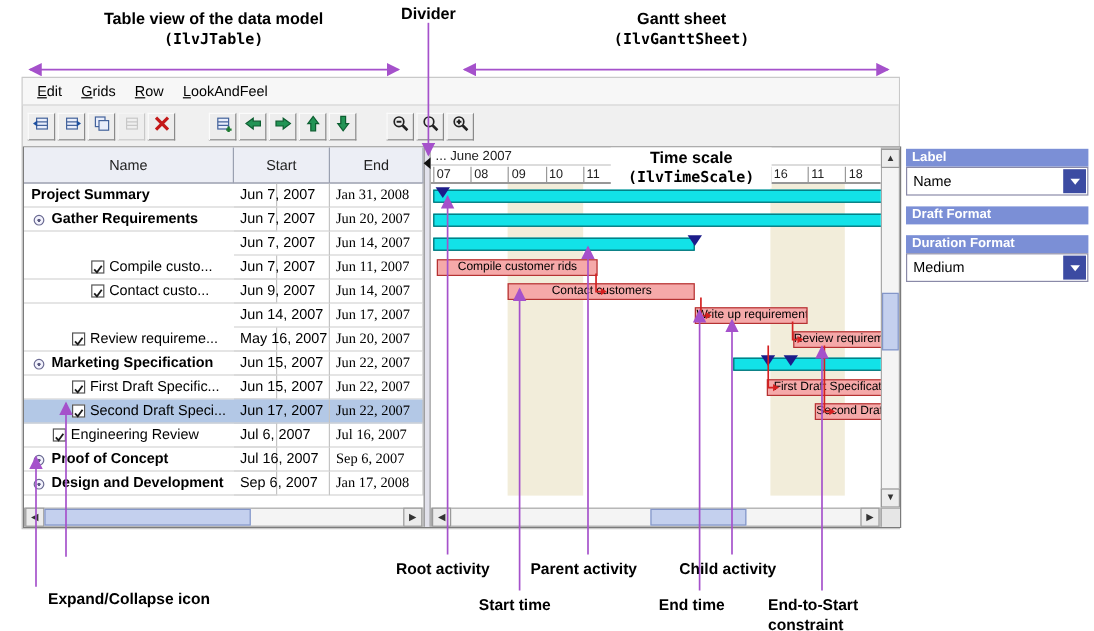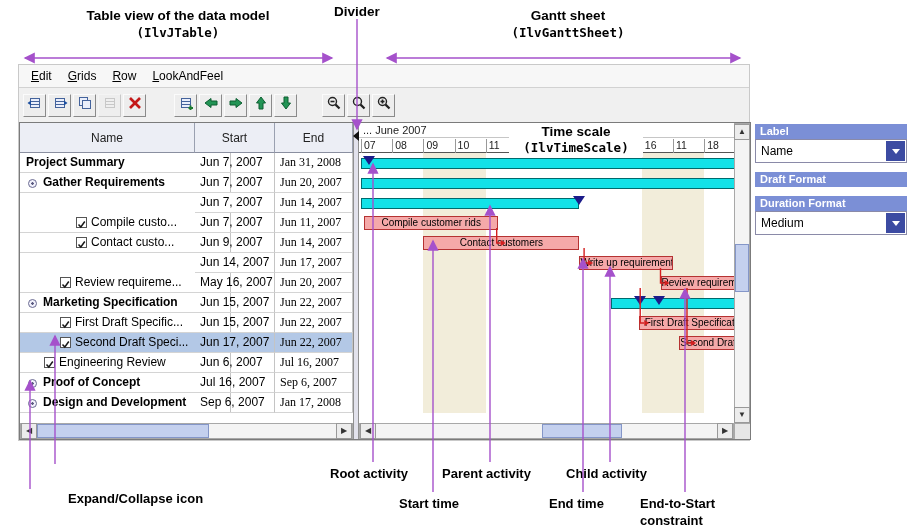--- a/index.html
+++ b/index.html
@@ -273,21 +273,21 @@
               <div class="tcell cstart">Jun 17, 2007</div>
               <div class="tcell cend">Jun 22, 2007</div>
             </div>
             <div class="trow" style="top:200px">
               <div class="tcell cname">
                 <span class="cbox" style="left:24px"><svg width="9" height="9" viewBox="0 0 9 9">
                     <path d="M1.5 4.5 L3.8 7 L7.8 1.5" stroke="#1a1a1a" stroke-width="1.5" fill="none"></path>
                   </svg></span>
                 <span class="tname" style="left:39px">Engineering Review</span>
               </div>
-              <div class="tcell cstart">Jun 6, 2007</div>
+              <div class="tcell cstart">Jul 6, 2007</div>
               <div class="tcell cend">Jul 16, 2007</div>
             </div>
             <div class="trow" style="top:220px">
               <div class="tcell cname bold">
                 <span class="handle" style="left:8px"></span>
                 <span class="tname" style="left:23px">Proof of Concept</span>
               </div>
               <div class="tcell cstart">Jul 16, 2007</div>
               <div class="tcell cend">Sep 6, 2007</div>
             </div>
@@ -410,21 +410,21 @@
       <div class="rp-header">Duration Format</div>
       <div class="combo">
         <span class="combo-value">Medium</span>
         <span class="combo-btn">
             <i></i>
           </span>
       </div>
     </div>
   </div>
 
-  <div class="anno anno-left" style="left:40px;top:491px;margin-left:28px;">Expand/Collapse icon</div>
+  <div class="anno anno-left" style="left:40px;top:491px;">Expand/Collapse icon</div>
   <div class="anno anno-left" style="left:330px;top:466px;">Root activity</div>
   <div class="anno anno-left" style="left:442px;top:466px;">Parent activity</div>
   <div class="anno anno-left" style="left:566px;top:466px;">Child activity</div>
   <div class="anno anno-left" style="left:399px;top:496px;">Start time</div>
   <div class="anno anno-left" style="left:549px;top:496px;">End time</div>
   <div class="anno anno-left" style="left:640px;top:496px;">
     <div>End-to-Start</div>
     <div>constraint</div>
   </div>
 

